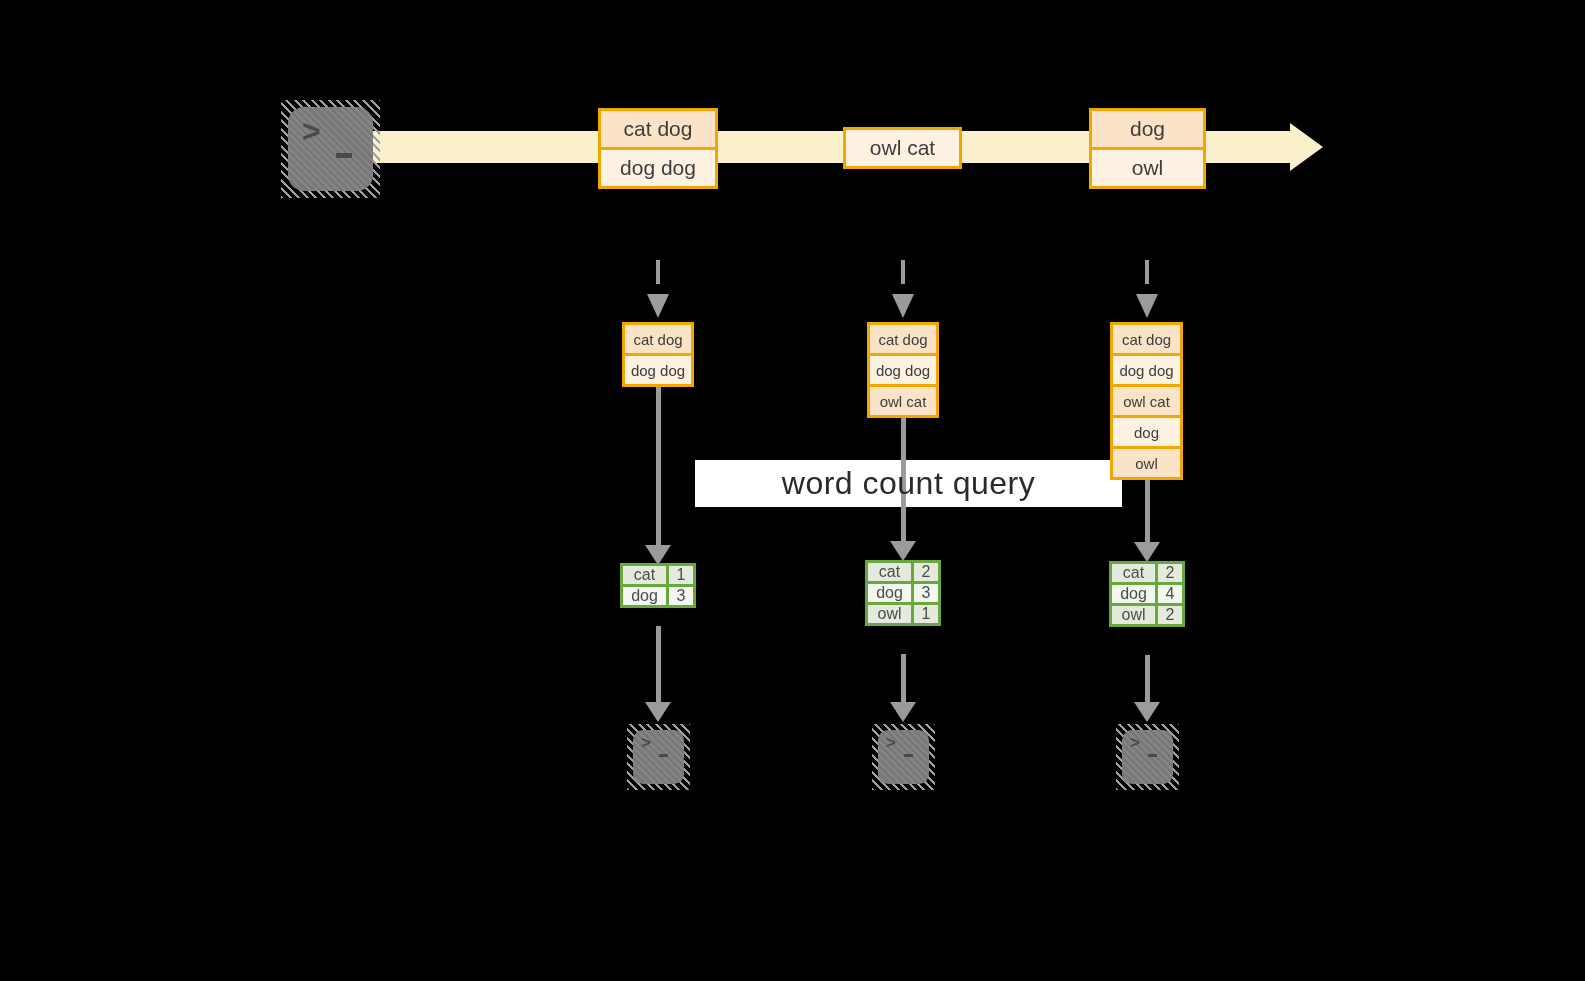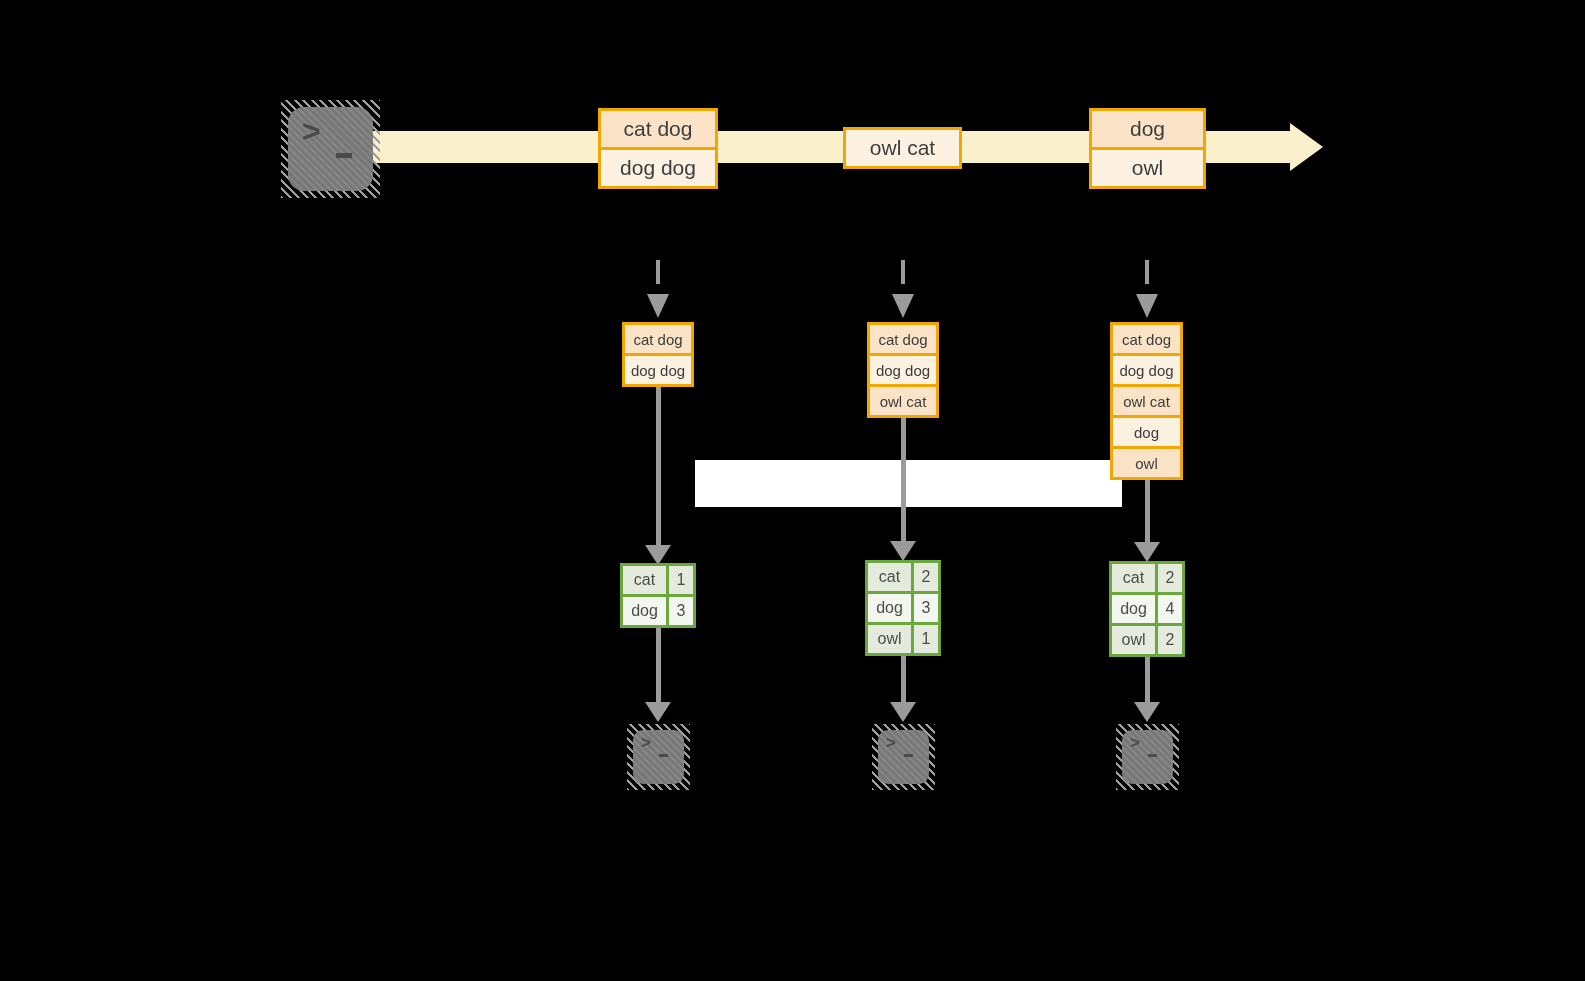--- a/index.html
+++ b/index.html
@@ -27,21 +27,21 @@
   .srow {
     display:flex; align-items:center; justify-content:center;
     font-size:15px; color:#3d3d3d; height:28px;
   }
   .srow + .srow { margin-top:3px; }
   .peach { background:#fbe3c7; }
   .cream { background:#fdf2e2; }
 
   
   .gtable { border:3px solid #6aa73c; z-index:4; background:#6aa73c; }
-  .grow { display:flex; height:28px; }
+  .grow { display:flex; height:18px; }
   .grow + .grow { margin-top:3px; }
   .gword {
     width:43px; display:flex; align-items:center; justify-content:center;
     font-size:16px; color:#4c4c4c;
   }
   .gcount {
     width:24px; margin-left:3px; display:flex; align-items:center; justify-content:center;
     font-size:16px; color:#4c4c4c;
   }
   .gdark { background:#e4ebdc; }
@@ -131,20 +131,21 @@
   </div>
   <div class="abs obox" style="left:1110px; top:322px; width:73px;">
     <div class="srow peach">cat dog</div>
     <div class="srow cream">dog dog</div>
     <div class="srow peach">owl cat</div>
     <div class="srow cream">dog</div>
     <div class="srow peach">owl</div>
   </div>
 
   <div class="abs banner-bg" style="left:695px; top:460px; width:427px; height:47px;"></div>
+  <div class="abs banner-text" style="left:695px; top:460px; width:427px; height:47px;">word count query</div>
 
   <div class="abs vline" style="left:656px;  top:385px; height:160px;"></div>
   <div class="abs vhead" style="left:645px;  top:545px;"></div>
   <div class="abs vline" style="left:901px;  top:416px; height:125px;"></div>
   <div class="abs vhead" style="left:890px;  top:541px;"></div>
   <div class="abs vline" style="left:1145px; top:478px; height:64px;"></div>
   <div class="abs vhead" style="left:1134px; top:542px;"></div>
 
   <div class="abs gtable" style="left:620px; top:563px; width:76px;">
     <div class="grow">

